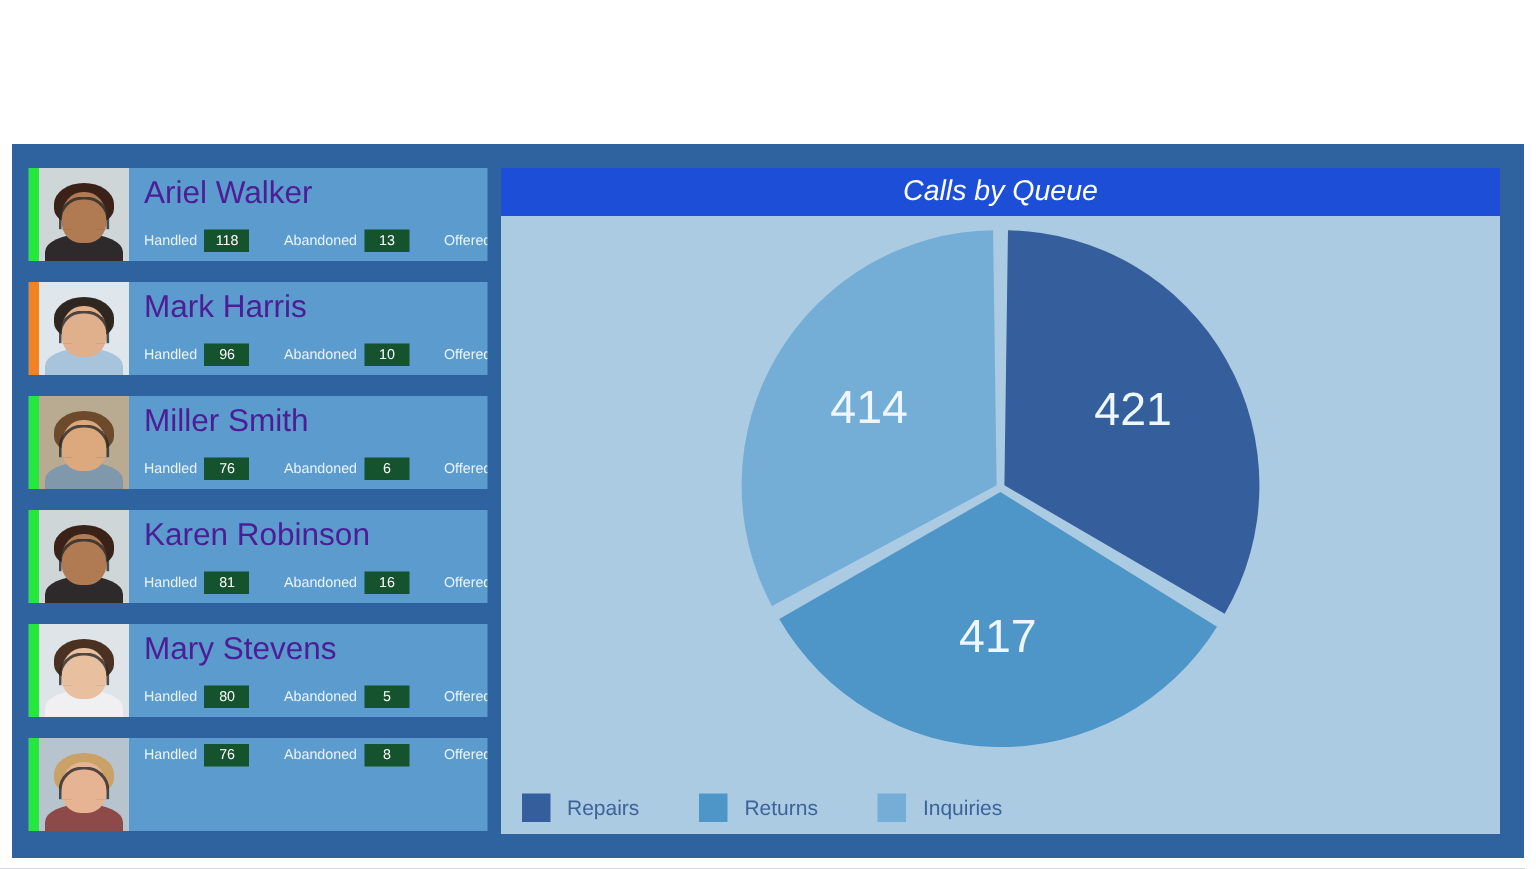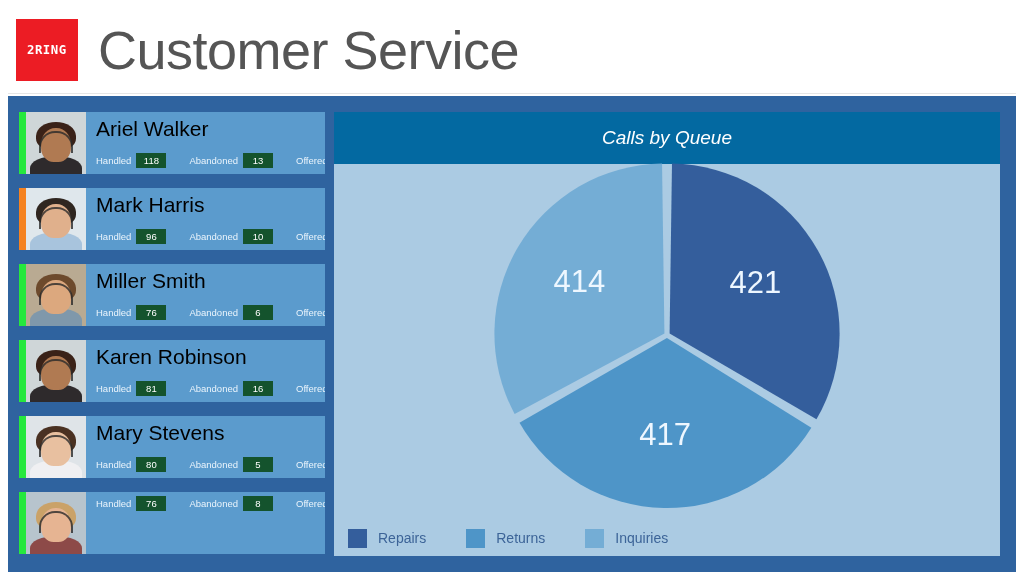--- a/index.html
+++ b/index.html
@@ -119,21 +119,21 @@
   .card-body {
     flex: 1 1 auto;
     position: relative;
     padding: 4px 8px 5px 10px;
     display: flex;
     flex-direction: column;
     justify-content: space-between;
   }
   .agent-name {
     font-size: 21px;
-    color: #000000;
+    color: #4c1d95;
     font-weight: normal;
     line-height: 1.05;
     margin-top: 2px;
     white-space: nowrap;
     overflow: hidden;
   }
   .agent-ext {
     position: absolute;
     right: 9px; top: 5px;
     font-size: 8px;
@@ -171,22 +171,22 @@
   
   .chart-panel {
     position: absolute;
     left: 326px; top: 16px;
     width: 666px; height: 444px;
     background: #abcbe3;
     display: flex;
     flex-direction: column;
   }
   .chart-title-bar {
-    height: 52px;
-    background: #0369a1;
+    height: 32px;
+    background: #1d4ed8;
     display: flex;
     align-items: center;
     justify-content: center;
     flex: 0 0 auto;
   }
   .chart-title {
     font-size: 19px;
     font-style: italic;
     color: #ffffff;
     font-weight: normal;
@@ -230,26 +230,20 @@
   .legend-label {
     font-size: 14px;
     color: #3c6498;
   }
 </style>
 </head>
 <body>
 
 <div class="app">
 
-  <div class="header">
-    <div class="logo">
-      <span class="logo-text">2RING</span>
-    </div>
-    <h1 class="page-title">Customer Service</h1>
-  </div>
 
   <div class="frame">
 
     <div class="agent-list" id="agent-list">
         <div class="agent-card">
           <div class="status-bar" style="background:#25e83d"></div>
           <div class="avatar">
             <div class="photo-bg" style="background:#cfd6d8"></div>
             <div class="body" style="background:#2e2a2c"></div>
             <div class="hair" style="background:#3a2218"></div>

